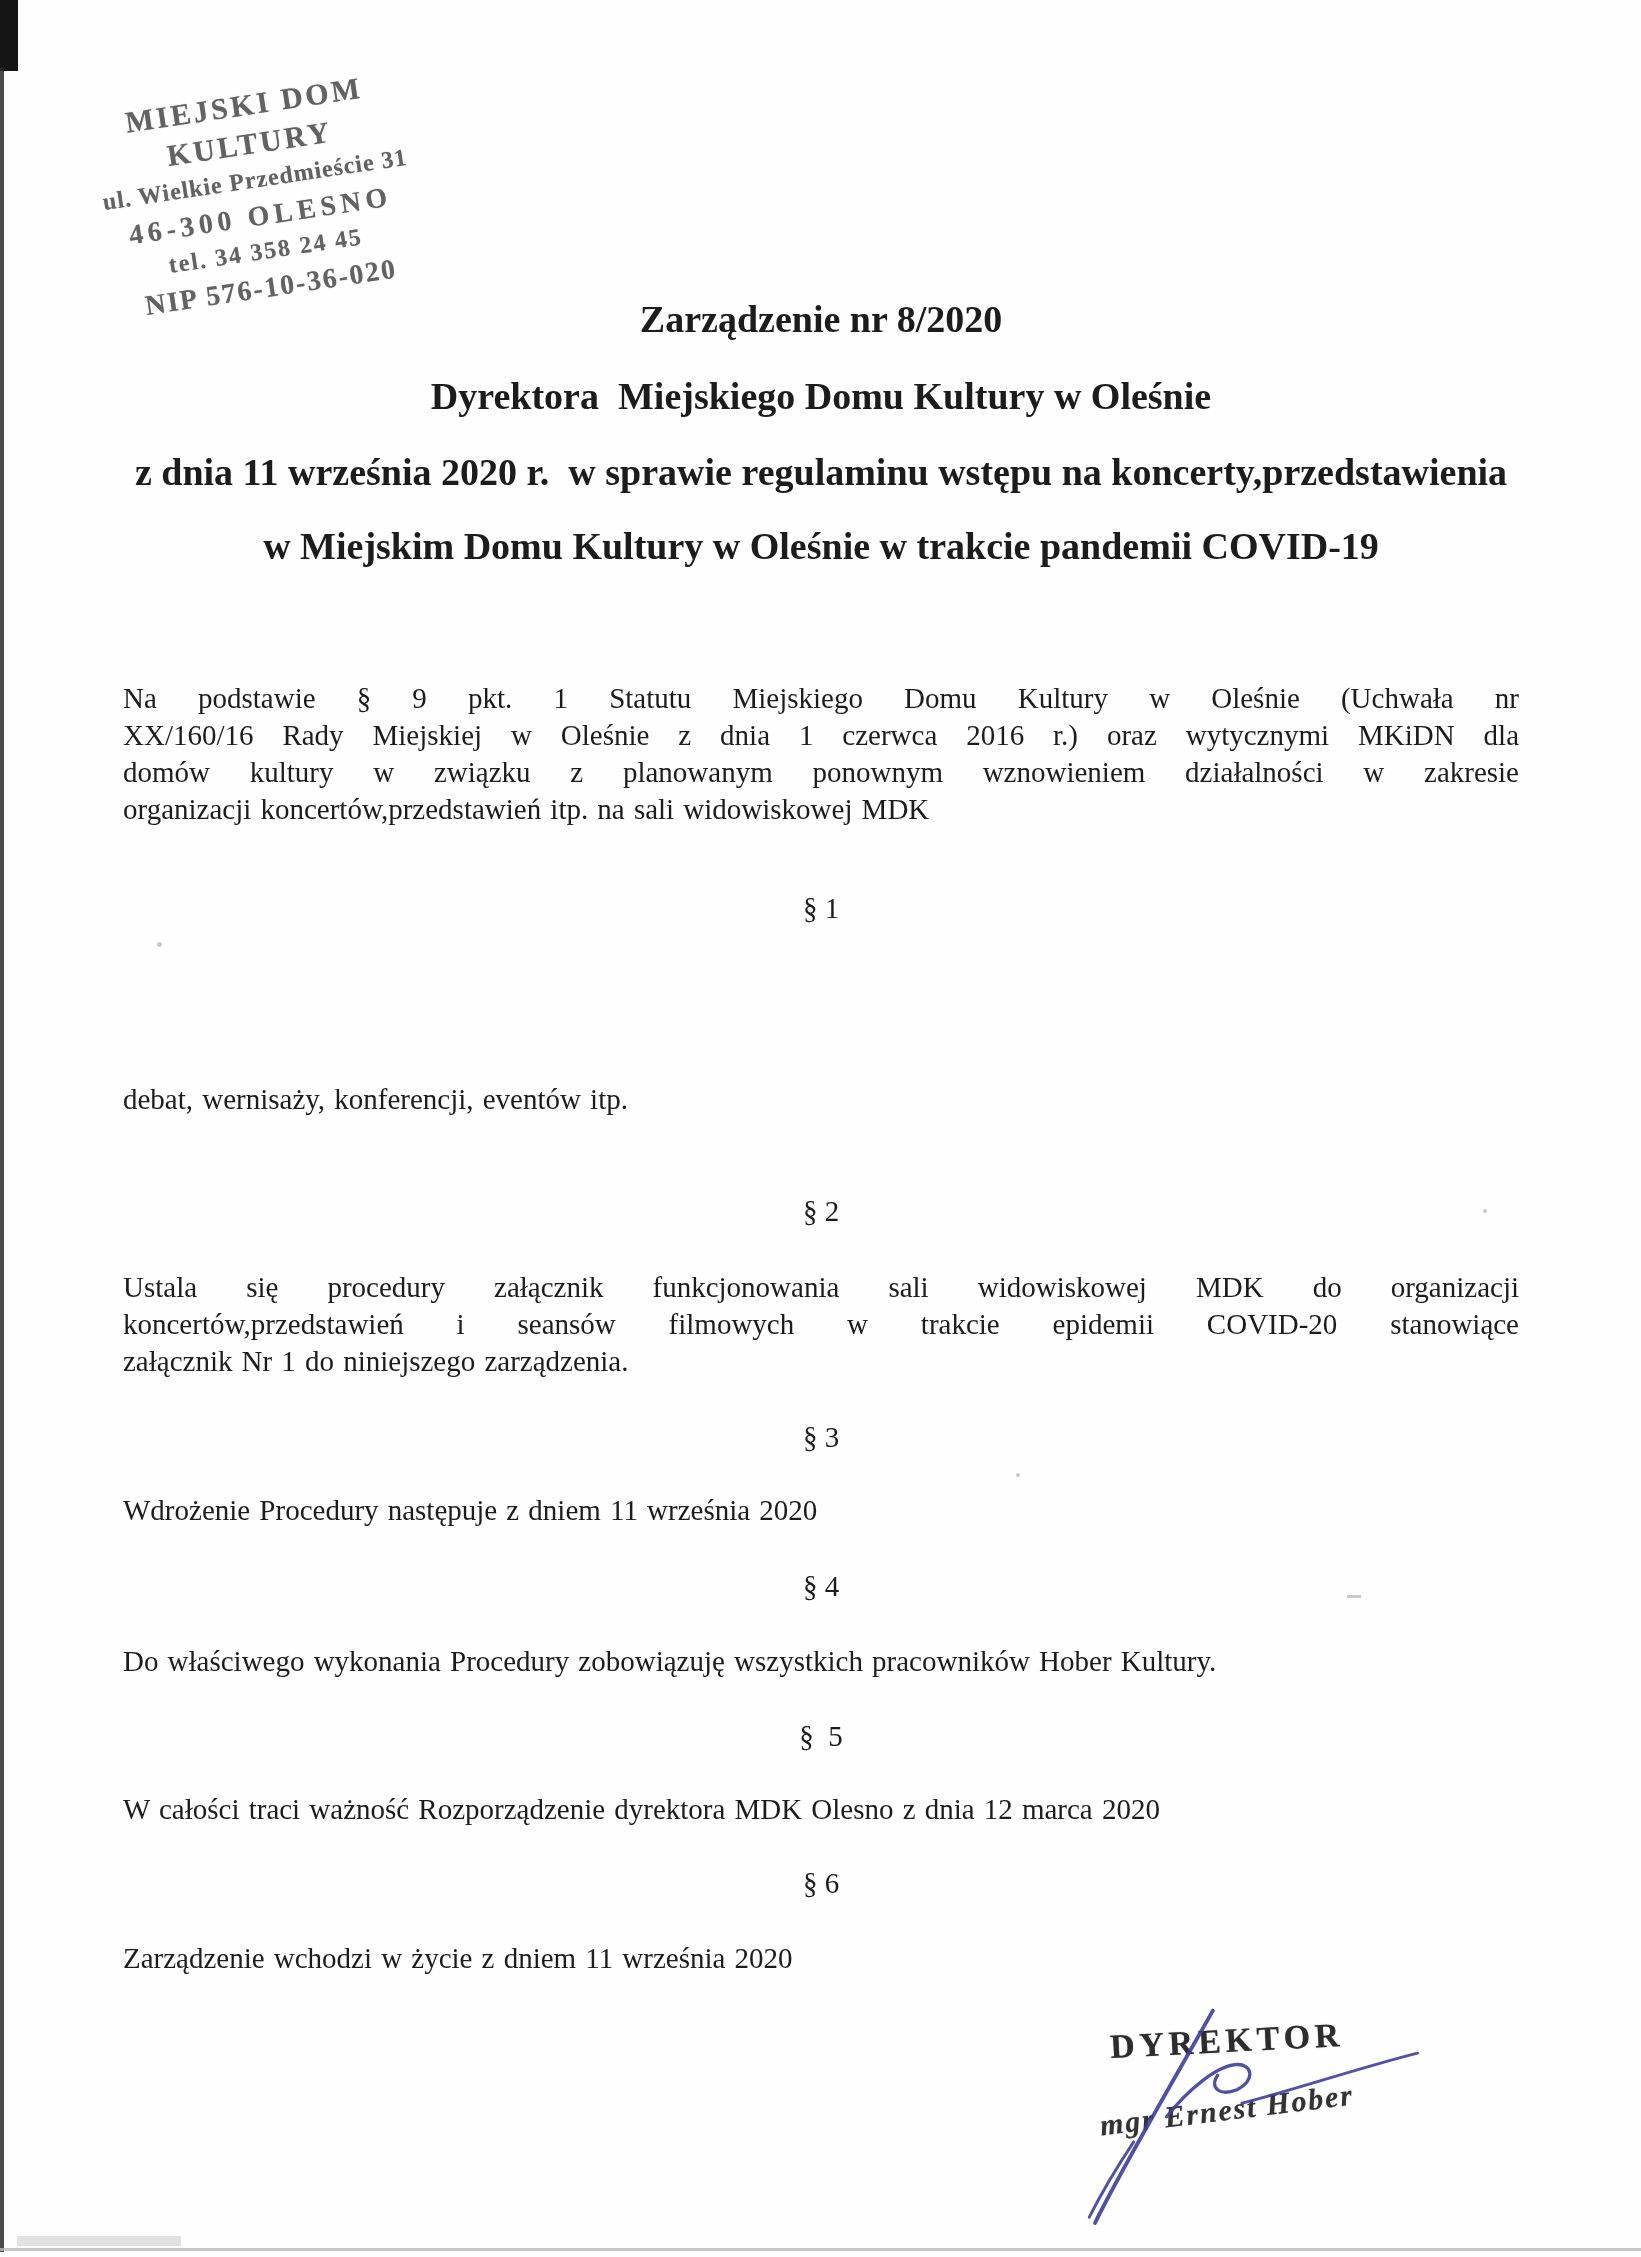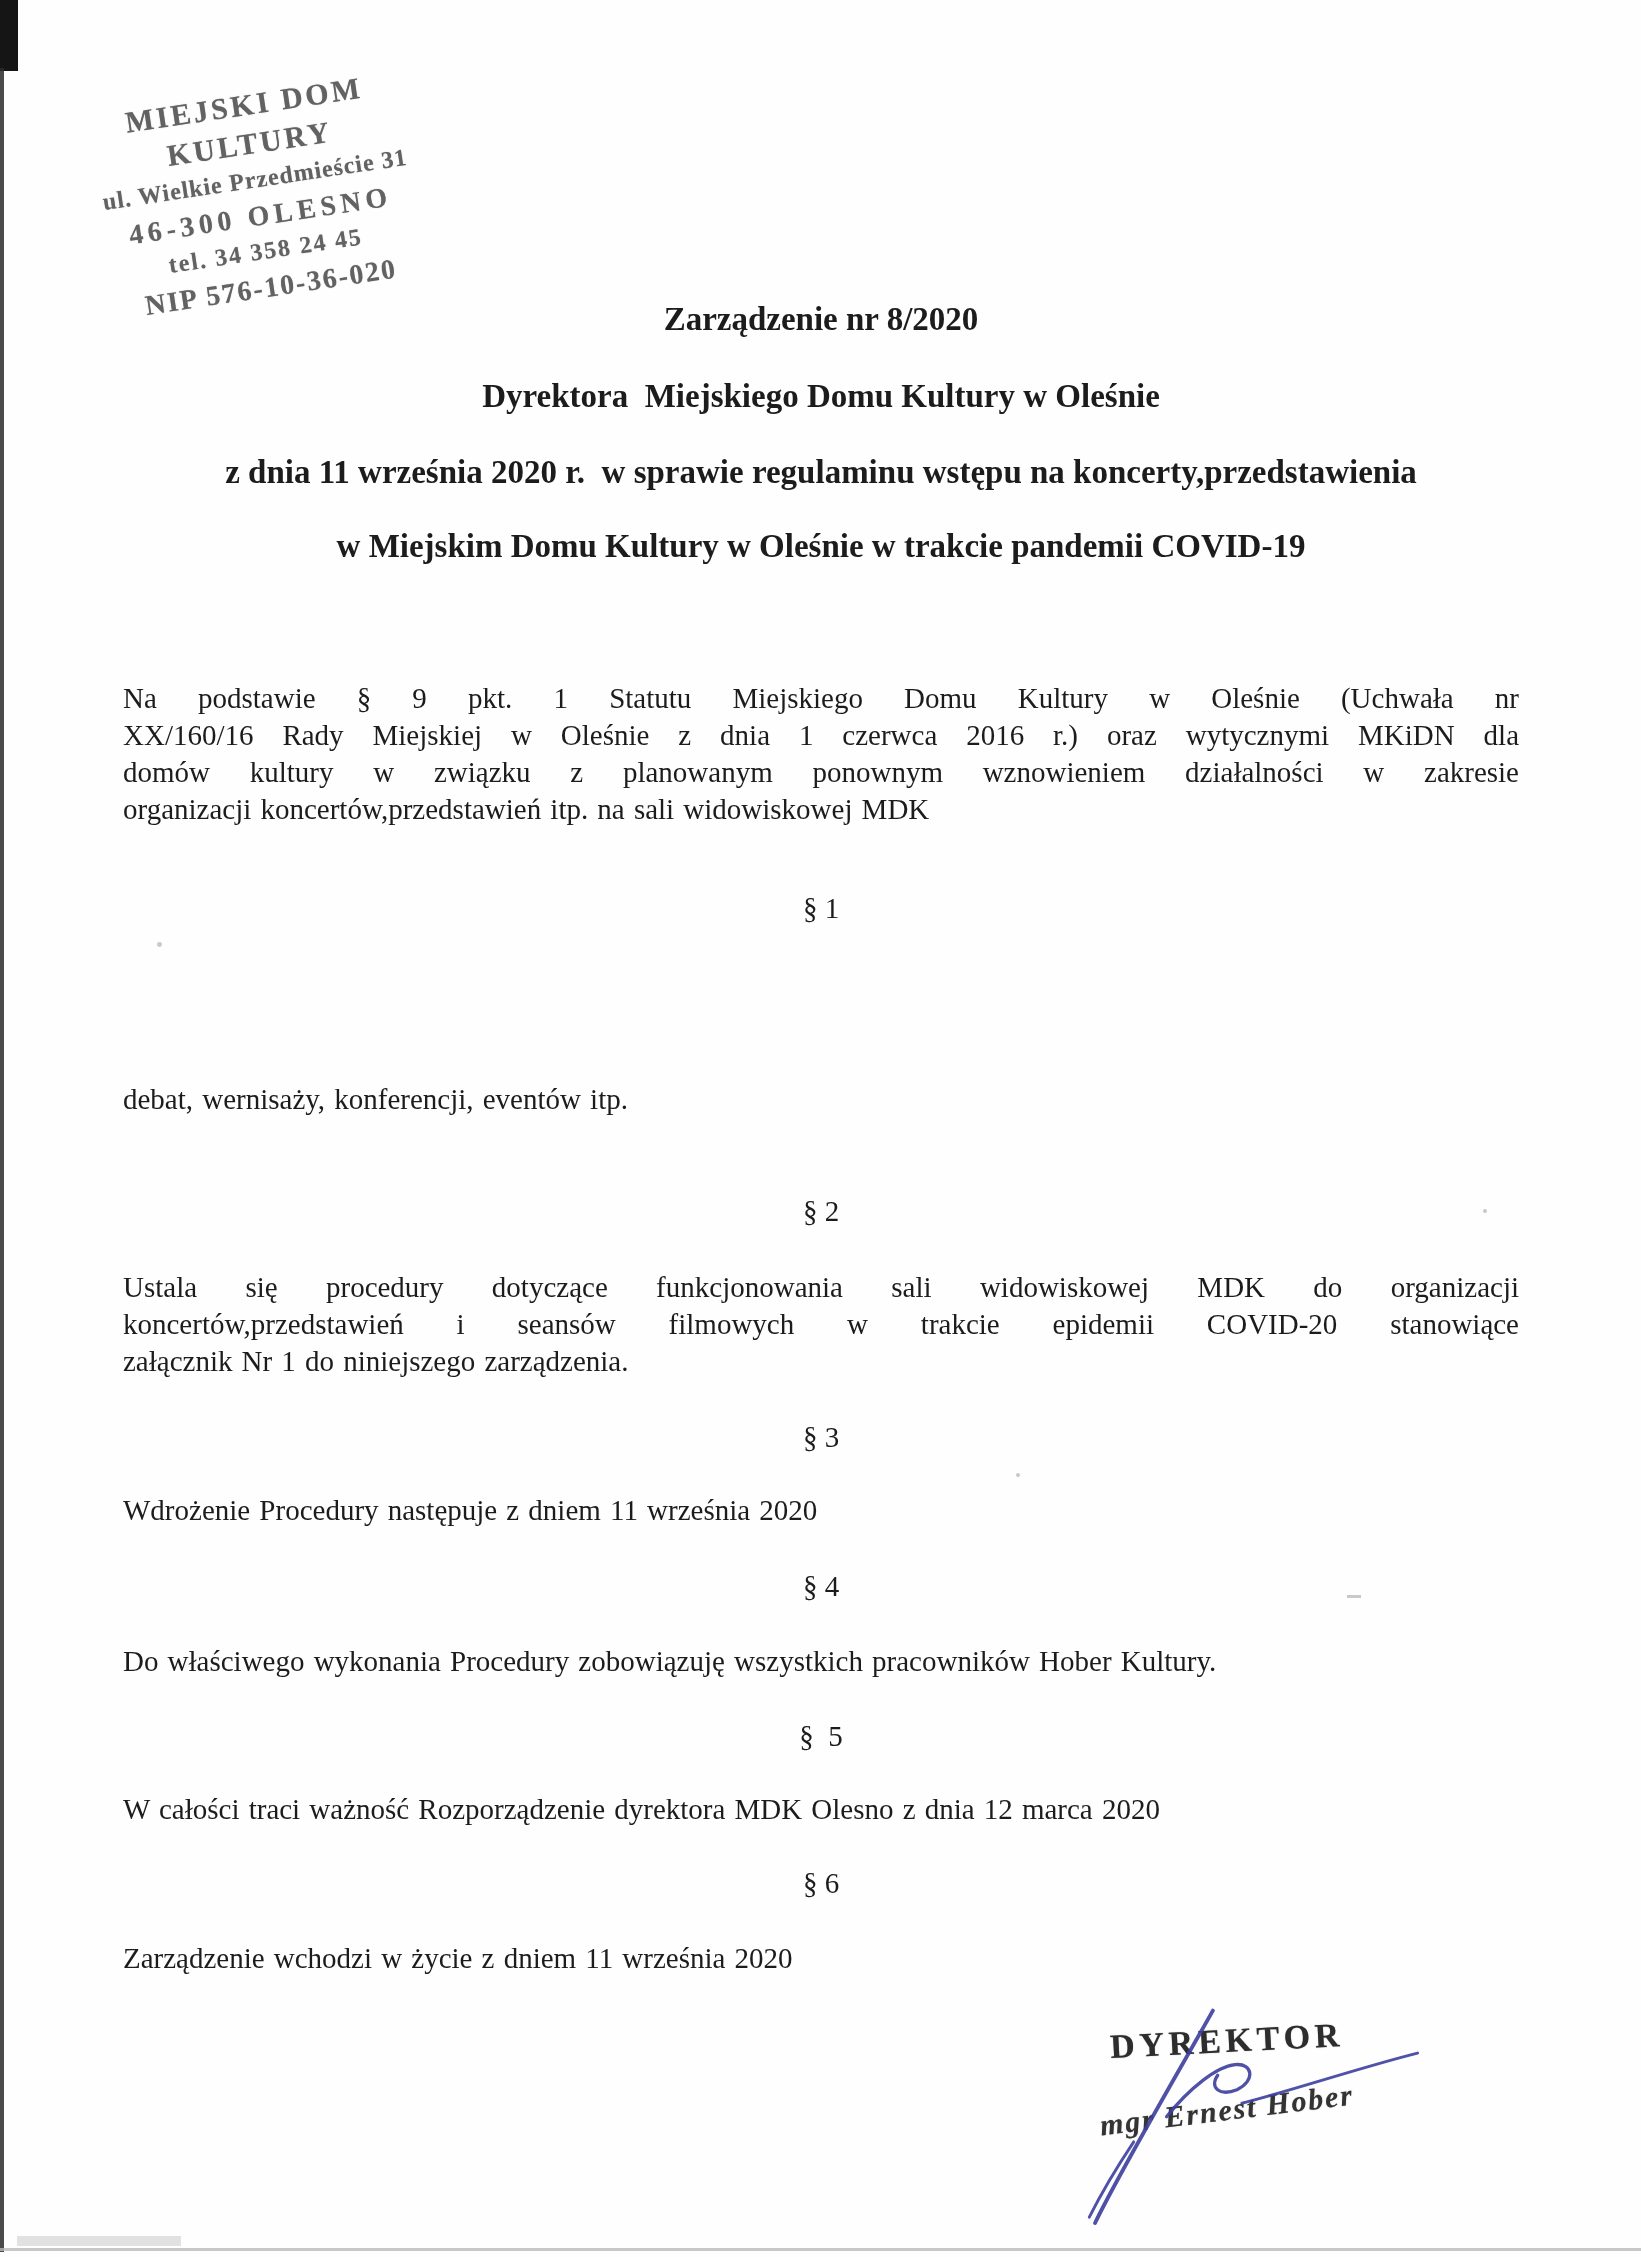--- a/index.html
+++ b/index.html
@@ -32,21 +32,21 @@
   .stamp .s1{font-size:30px;letter-spacing:2.9px;line-height:39px;}
   .stamp .s2{font-size:24px;letter-spacing:1px;line-height:35px;}
   .stamp .s3{font-size:28px;letter-spacing:4.8px;line-height:37px;}
   .stamp .s4{font-size:24px;letter-spacing:1.9px;line-height:35px;}
   .stamp .s5{font-size:28px;letter-spacing:1.9px;line-height:37px;}
 
   
   .col{position:absolute;left:123px;width:1396px;}
   .center{text-align:center;white-space:pre;}
   .bold{font-weight:bold;}
-  .fs{font-size:33px;line-height:37px;}
+  .fs{font-size:38px;line-height:37px;}
   .line{height:37px;font-size:29px;line-height:37px;word-spacing:1.9px;}
   .fill{text-align:justify;text-align-last:justify;}
   .marker{font-size:29px;line-height:37px;}
 
   
   .sig-role{
     position:absolute;left:1110px;top:2022px;
     font-size:34px;font-weight:bold;letter-spacing:4.8px;
     color:#2d2d2d;transform:rotate(-3deg);
     text-shadow:0 0 1px rgba(40,40,40,.6);
@@ -94,21 +94,21 @@
     <div class="line">organizacji koncertów,przedstawień itp. na sali widowiskowej MDK</div>
   </div>
 
   <div class="col center marker" style="top:890px;">§ 1</div>
   <div class="col" style="top:1081px;">
     <div class="line">debat, wernisaży, konferencji, eventów itp.</div>
   </div>
 
   <div class="col center marker" style="top:1193px;">§ 2</div>
   <div class="col" style="top:1269px;">
-    <div class="line fill">Ustala się procedury  dotyczące funkcjonowania sali widowiskowej MDK do organizacji</div>
+    <div class="line fill">Ustala się procedury  załącznik funkcjonowania sali widowiskowej MDK do organizacji</div>
     <div class="line fill">koncertów,przedstawień i seansów filmowych w trakcie epidemii COVID-20 stanowiące</div>
     <div class="line">załącznik Nr 1 do niniejszego zarządzenia.</div>
   </div>
 
   <div class="col center marker" style="top:1419px;">§ 3</div>
   <div class="col line" style="top:1492px;">Wdrożenie Procedury następuje z dniem 11 września 2020</div>
 
   <div class="col center marker" style="top:1568px;">§ 4</div>
   <div class="col line" style="top:1643px;">Do właściwego wykonania Procedury zobowiązuję wszystkich pracowników Hober Kultury.</div>
 

